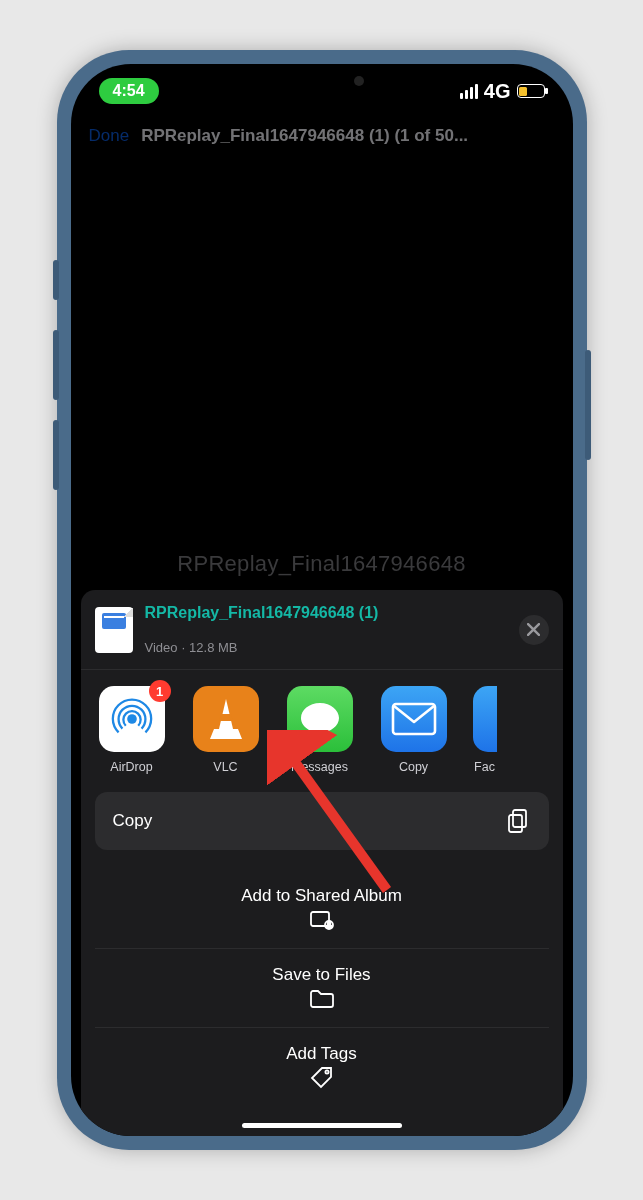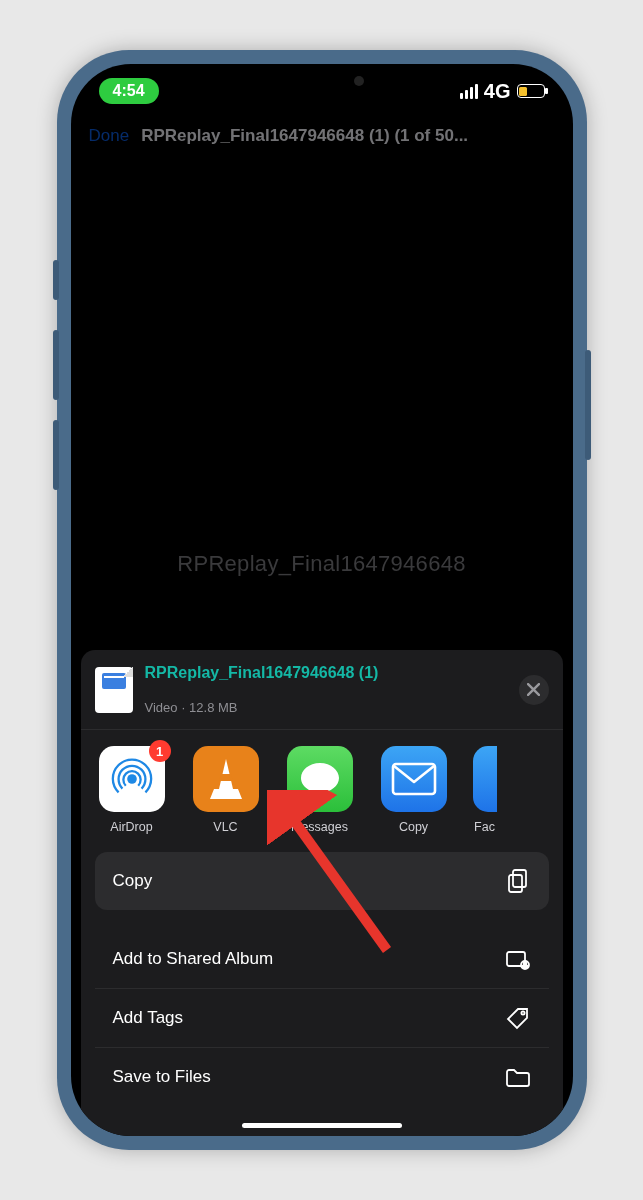--- a/index.html
+++ b/index.html
@@ -190,21 +190,21 @@
   .action-row{
     display:flex;align-items:center;justify-content:space-between;
     padding:16px 18px;
     font-size:17px;
     color:#fff;
     cursor:pointer;
   }
   .action-row + .action-row{border-top:0.5px solid #3a3a3c;}
   .action-ic{width:26px;height:26px;display:flex;align-items:center;justify-content:center;}
   .action-list{margin:0 14px 0;}
-  .action-list .action-row{background:transparent;border-top:0.5px solid #2c2c2e;}
+  .action-list .action-row{background:transparent;border-top:0.5px solid #2c2c2e;flex-direction:column;}
   .action-list .action-row:first-child{border-top:none;}
 
   .home-ind{
     position:absolute;bottom:8px;left:50%;transform:translateX(-50%);
     width:160px;height:5px;background:#fff;border-radius:3px;
   }
 
   
   .arrow{
     position:absolute;
@@ -335,33 +335,33 @@
           <span class="action-ic">
             <svg width="26" height="22" viewBox="0 0 26 22" fill="none" stroke="#fff" stroke-width="1.8">
                 <rect x="2" y="4" width="18" height="14" rx="2"></rect>
                 <circle cx="20" cy="17" r="4" fill="#1c1c1e"></circle>
                 <circle cx="20" cy="15.5" r="1.4" fill="#fff"></circle>
                 <path d="M17 20 a3 3 0 0 1 6 0" fill="#fff"></path>
               </svg>
           </span>
         </div>
         <div class="action-row">
+          <span>Save to Files</span>
+          <span class="action-ic">
+            <svg width="26" height="22" viewBox="0 0 26 22" fill="none" stroke="#fff" stroke-width="1.8">
+                <path d="M2 6 a2 2 0 0 1 2-2 h5 l3 3 h10 a2 2 0 0 1 2 2 v9 a2 2 0 0 1-2 2 H4 a2 2 0 0 1-2-2 Z"></path>
+              </svg>
+          </span>
+        </div>
+        <div class="action-row">
           <span>Add Tags</span>
           <span class="action-ic">
             <svg width="24" height="24" viewBox="0 0 24 24" fill="none" stroke="#fff" stroke-width="1.8">
                 <path d="M12 3 L21 3 L21 12 L11 22 L2 13 Z"></path>
                 <circle cx="17" cy="7" r="1.6"></circle>
-              </svg>
-          </span>
-        </div>
-        <div class="action-row">
-          <span>Save to Files</span>
-          <span class="action-ic">
-            <svg width="26" height="22" viewBox="0 0 26 22" fill="none" stroke="#fff" stroke-width="1.8">
-                <path d="M2 6 a2 2 0 0 1 2-2 h5 l3 3 h10 a2 2 0 0 1 2 2 v9 a2 2 0 0 1-2 2 H4 a2 2 0 0 1-2-2 Z"></path>
               </svg>
           </span>
         </div>
       </div>
 
       <svg class="arrow" style="left:186px;top:140px" width="140" height="170" viewBox="0 0 140 170">
         <defs>
             <marker id="ah" markerWidth="10" markerHeight="10" refX="2" refY="5" orient="auto">
               <path d="M0 0 L10 5 L0 10 Z" fill="#e7352c"></path>
             </marker>

